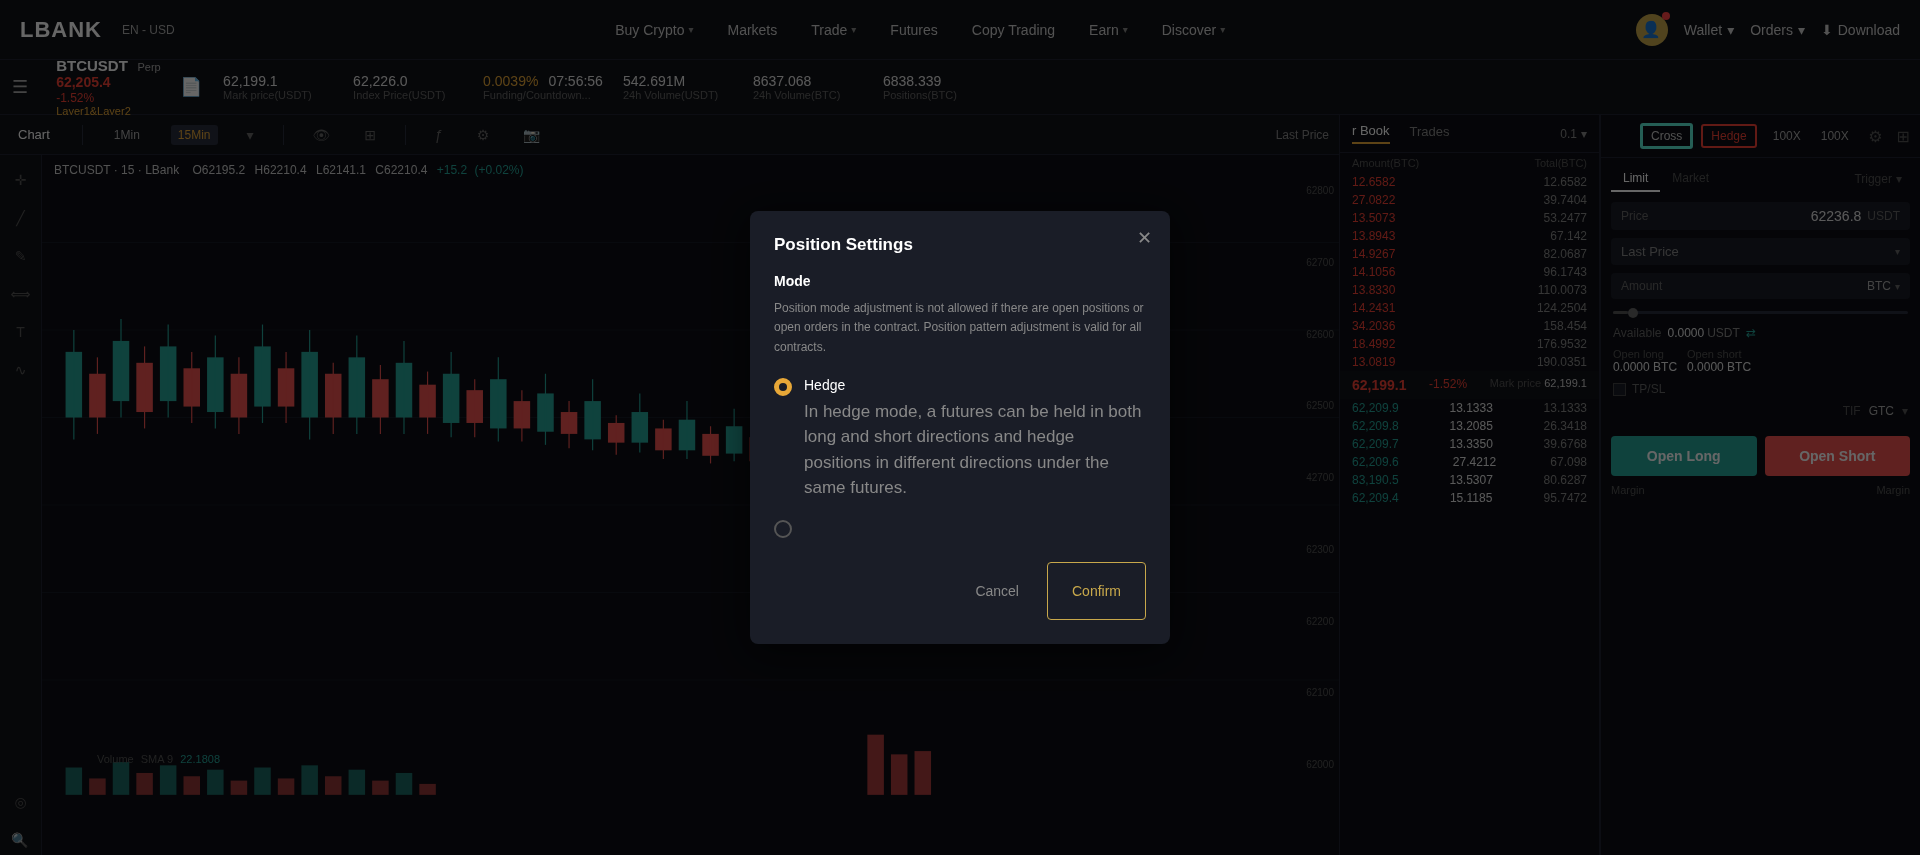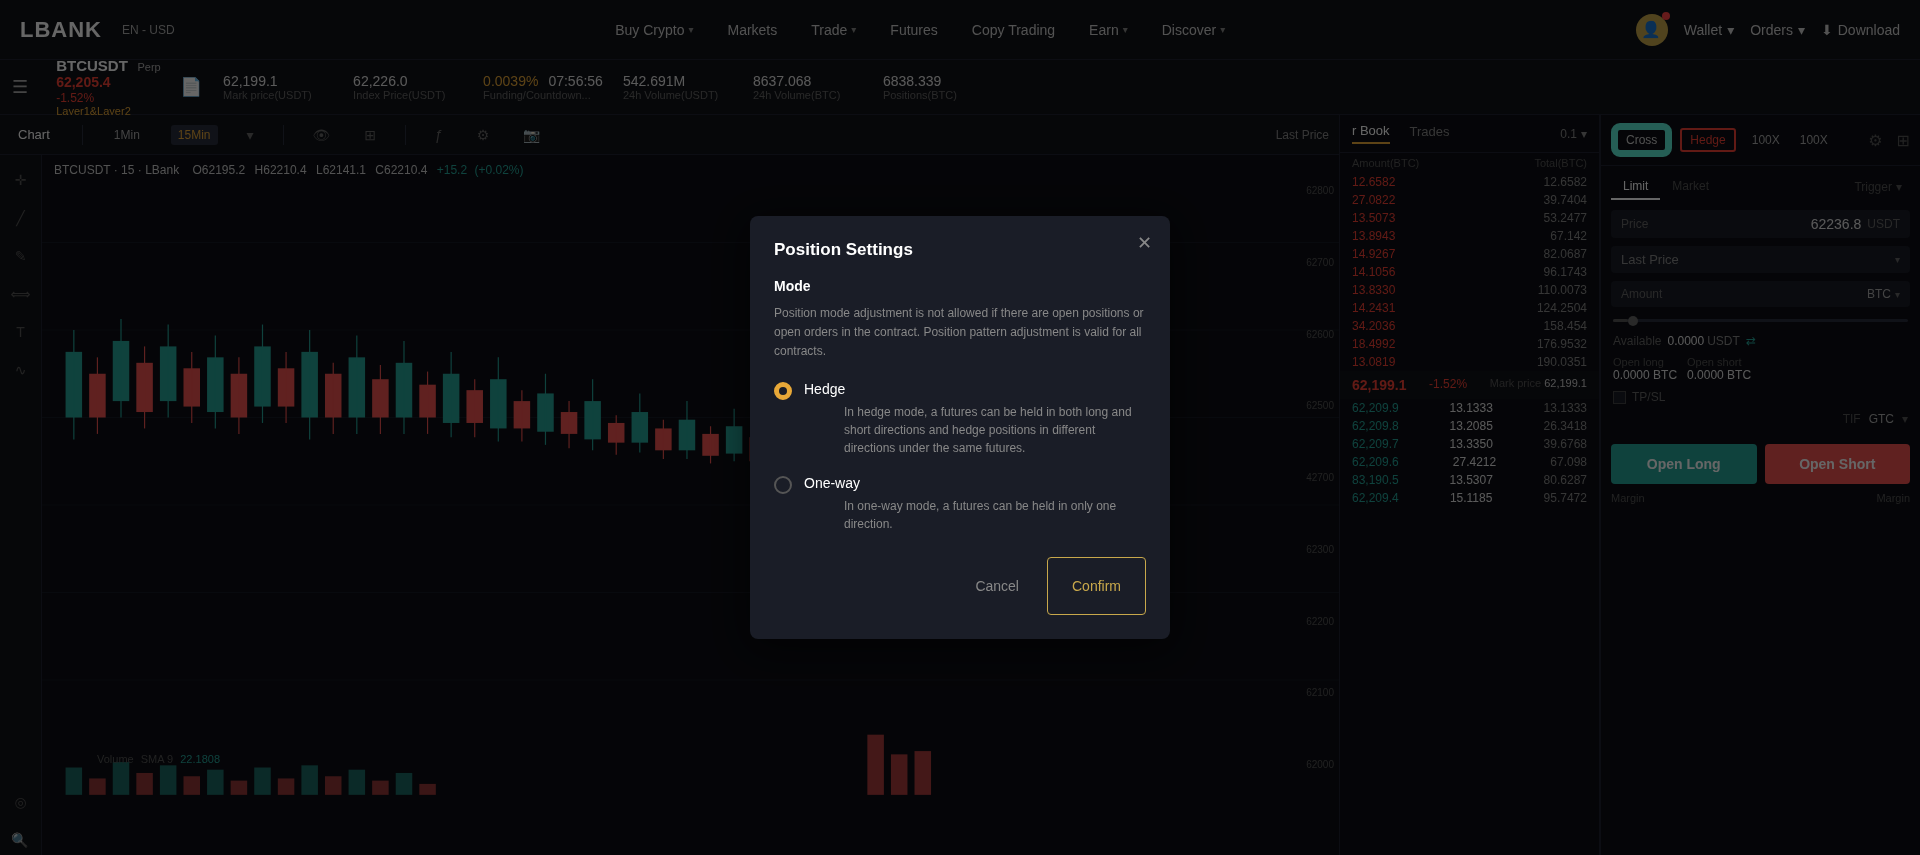--- a/index.html
+++ b/index.html
@@ -298,23 +298,24 @@
       display: flex;
       align-items: center;
       padding: 8px 10px;
       gap: 8px;
       border-bottom: 1px solid #1e2130;
     }
     .cross-btn {
       color: #ccc;
       font-size: 12px;
       padding: 3px 8px;
-      border: 7px solid #5eead4;
-      border-radius: 9px;
-      cursor: pointer;
+      border: 3px solid #5eead4;
+      border-radius: 3px;
+      cursor: pointer;
+      margin-left: 29px;
     }
     .hedge-btn {
       color: #f44336;
       font-size: 12px;
       padding: 3px 8px;
       border: 2px solid #f44336;
       border-radius: 3px;
       cursor: pointer;
     }
     .leverage-btn {
@@ -592,24 +593,23 @@
       width: 8px; height: 8px;
       border-radius: 50%;
       background: #1a1d27;
     }
     .option-title {
       font-size: 14px;
       color: #fff;
       margin-bottom: 6px;
     }
     .option-desc {
-      font-size: 12px;
+      font-size: 17px;
       color: #888;
       line-height: 1.5;
-      margin-left: 40px;
     }
     .modal-footer {
       display: flex;
       justify-content: flex-end;
       gap: 12px;
       margin-top: 24px;
     }
     .btn-cancel {
       background: transparent;
       border: none;
@@ -1118,24 +1118,20 @@
         <div class="radio-inner"></div>
       </div>
       <div>
         <div class="option-title">Hedge</div>
         <div class="option-desc">In hedge mode, a futures can be held in both long and short directions and hedge positions in different directions under the same futures.</div>
       </div>
     </div>
 
     <div class="modal-option">
       <div class="radio-outer"></div>
-      <div>
-        <div class="option-title">One-way</div>
-        <div class="option-desc">In one-way mode, a futures can be held in only one direction.</div>
-      </div>
     </div>
 
     <div class="modal-footer">
       <button class="btn-cancel">Cancel</button>
       <button class="btn-confirm">Confirm</button>
     </div>
   </div>
 </div>
 
 </body></html>

